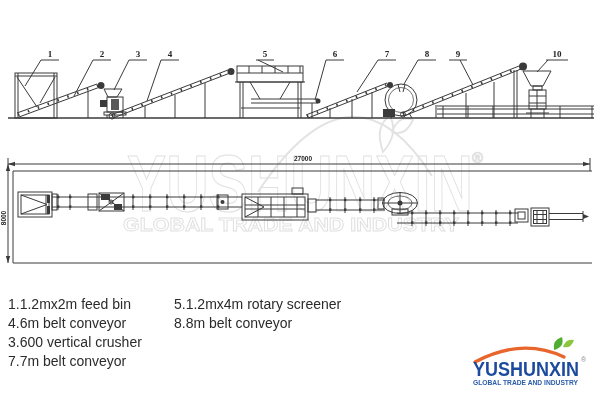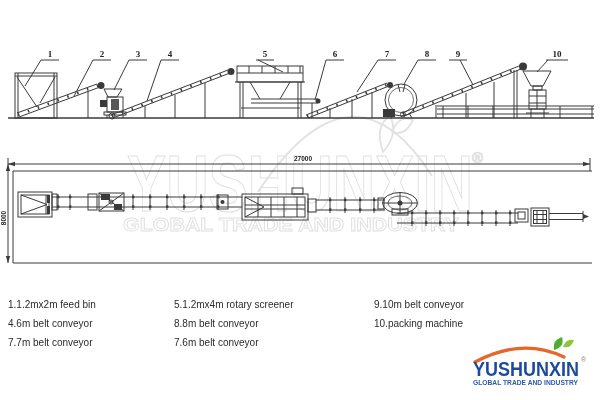--- a/index.html
+++ b/index.html
@@ -12,21 +12,21 @@
   .rollers{stroke:#3a3a3a;stroke-width:2.6;stroke-dasharray:1.5 9;fill:none;}
   .callout-num{font-family:"Liberation Serif",serif;font-weight:bold;font-size:9px;fill:#222;}
   .dim-text{font-family:"Liberation Sans",sans-serif;font-weight:bold;font-size:6.5px;fill:#222;}
   .wm-big{font-family:"Liberation Sans",sans-serif;font-weight:bold;font-size:80px;
           fill:none;stroke:#e0e0e0;stroke-width:1.1;}
   .wm-small{font-family:"Liberation Sans",sans-serif;font-weight:bold;font-size:19px;
           fill:none;stroke:#e0e0e0;stroke-width:0.9;}
   .wm-reg{font-family:"Liberation Sans",sans-serif;font-weight:bold;font-size:15px;
           fill:none;stroke:#e0e0e0;stroke-width:0.9;}
   .wm-shape{stroke:#e2e2e2;stroke-width:1.8;fill:none;}
-  .legend{position:absolute;top:295px;color:#2b2b2b;font-size:10px;line-height:19px;white-space:nowrap;}
+  .legend{position:absolute;top:295px;color:#2b2b2b;font-size:14px;line-height:19px;white-space:nowrap;}
   .legend-col1{left:8px;}
   .legend-col2{left:174px;}
   .legend-col3{left:374px;}
   .logo{position:absolute;left:470px;top:336px;width:122px;height:52px;}
   .logo-brand{font-family:"Liberation Sans",sans-serif;font-weight:bold;font-size:20px;fill:#1c4a9e;}
   .logo-tagline{font-family:"Liberation Sans",sans-serif;font-weight:bold;font-size:7px;fill:#2a5caa;}
   .logo-reg{font-family:"Liberation Sans",sans-serif;font-size:7px;fill:#8a8a8a;}
 </style>
 </head>
 <body>
@@ -281,30 +281,26 @@
       <g class="lineart">
         <path d="M549,213.5 H583 M549,219.5 H583 M583,211 V222"></path>
         <polygon class="dark" points="589,216.5 583,214 583,219"></polygon>
       </g>
     </g>
   </svg>
 
   <div class="legend legend-col1">
     <div>1.1.2mx2m feed bin</div>
     <div>4.6m belt conveyor</div>
+    <div>3.600 vertical crusher</div>
     <div>7.7m belt conveyor</div>
   </div>
   <div class="legend legend-col2">
     <div>5.1.2mx4m rotary screener</div>
     <div>8.8m belt conveyor</div>
-    <div>7.6m belt conveyor</div>
-  </div>
-  <div class="legend legend-col3">
-    <div>9.10m belt conveyor</div>
-    <div>10.packing machine</div>
   </div>
 
   <div class="logo">
     <svg width="122" height="52" viewBox="0 0 122 52">
       <path d="M5,26 Q52,1 94,21" stroke="#e8652b" stroke-width="3.2" fill="none" stroke-linecap="round"></path>
       <g>
         <path d="M84,14 Q82,4 92,1 Q95,11 84,14 Z" fill="#4fae32"></path>
         <path d="M93,11 Q96,2 104,4 Q101,13 93,11 Z" fill="#8cc63f"></path>
       </g>
       <text class="logo-brand" x="3" y="40" textLength="106" lengthAdjust="spacingAndGlyphs">YUSHUNXIN</text>

